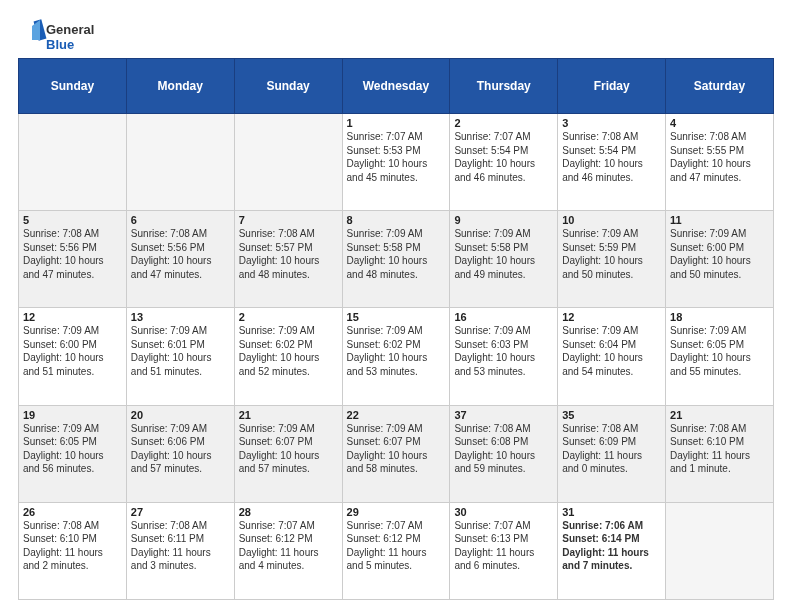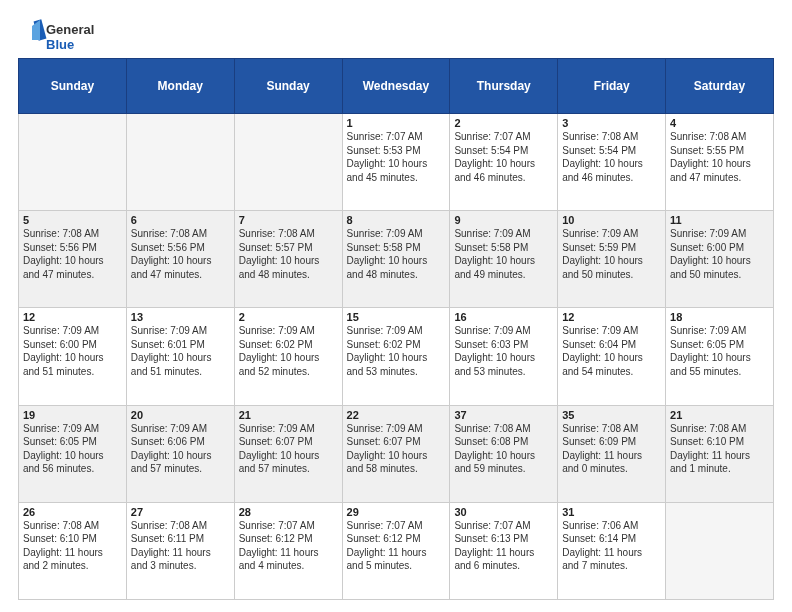--- a/index.html
+++ b/index.html
@@ -332,21 +332,21 @@
           </td>
           <td>
             <span class="day-num">30</span>
             <div class="day-info" style="white-space: pre-line;">Sunrise: 7:07 AM
 Sunset: 6:13 PM
 Daylight: 11 hours
 and 6 minutes.</div>
           </td>
           <td>
             <span class="day-num">31</span>
-            <div class="day-info" style="white-space: pre-line;">Sunrise: 7:06 AM
+            <div class="day-info" style="white-space: pre-line; font-weight: bold;">Sunrise: 7:06 AM
 Sunset: 6:14 PM
 Daylight: 11 hours
 and 7 minutes.</div>
           </td>
           <td class="empty"></td>
         </tr>
       </tbody>
   </table>
 </div>
 

